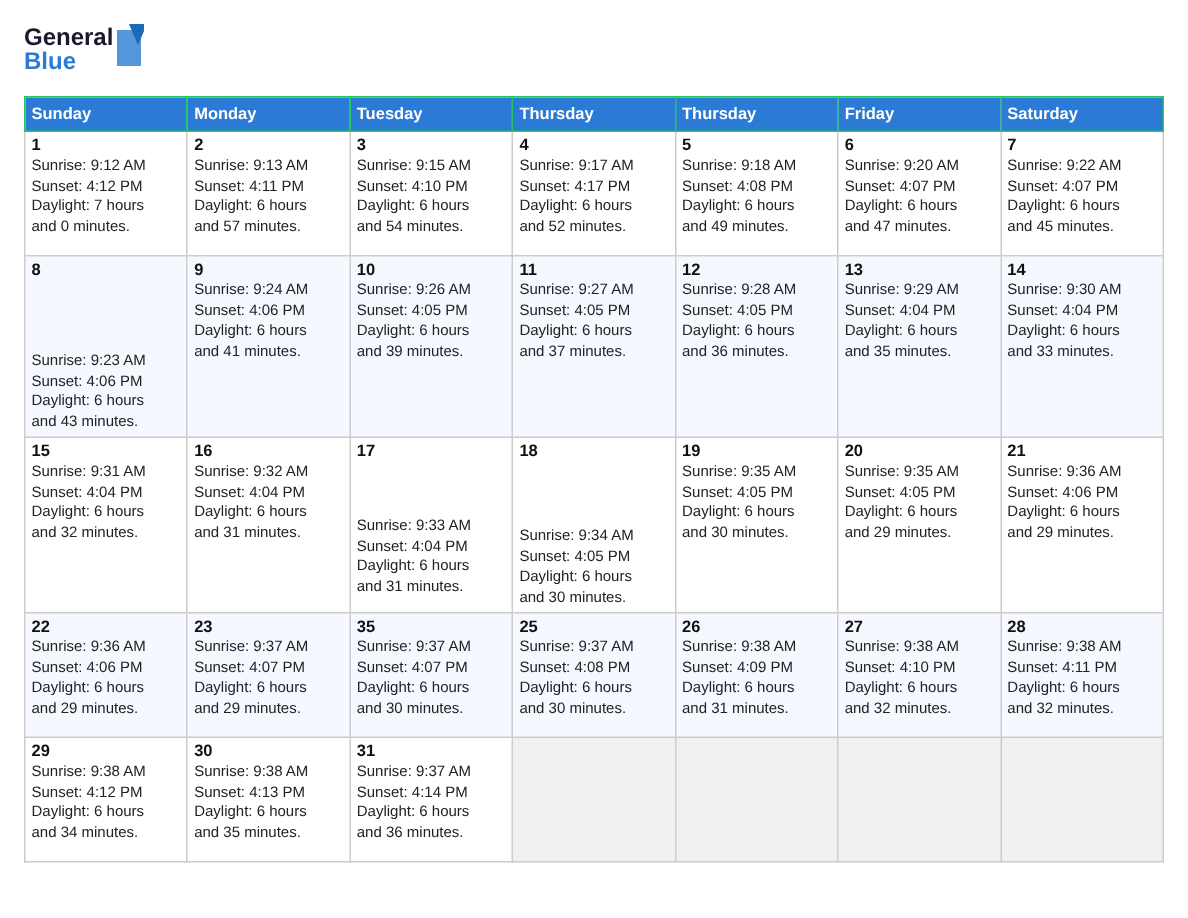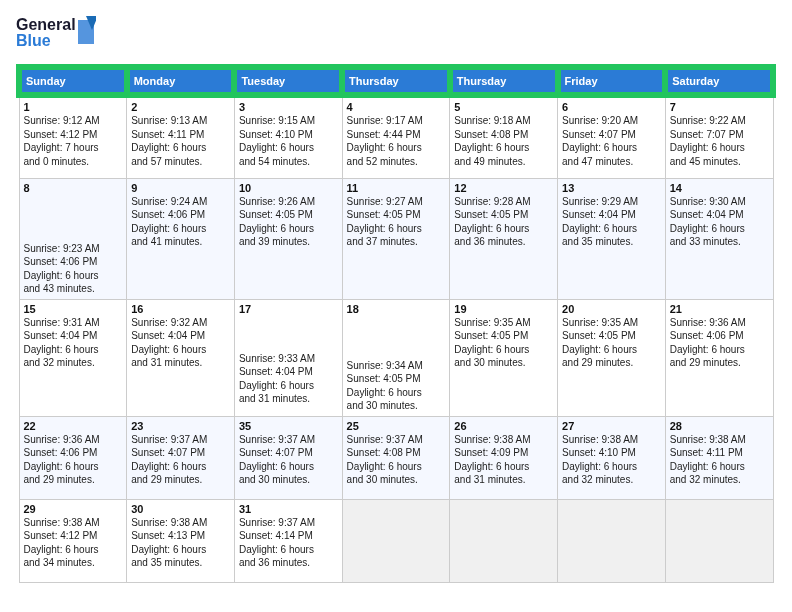--- a/index.html
+++ b/index.html
@@ -45,21 +45,21 @@
       width: 100%;
       border-collapse: collapse;
       font-size: 10px;
     }
     .calendar thead tr th {
       background: #2b7bd6;
       color: #fff;
       font-size: 11px;
       font-weight: bold;
       padding: 5px 4px;
-      border: 6px solid #22c55e;
+      border: 1px solid #22c55e;
       text-align: left;
     }
     .calendar tbody tr td {
       border: 1px solid #ccc;
       vertical-align: top;
       padding: 3px 4px;
       width: calc(100% / 7);
       min-height: 75px;
       height: 83px;
       background: #fff;
@@ -133,42 +133,42 @@
           <td>
             <span class="day-num">3</span>
             <div class="day-info" style="white-space: pre-line;">Sunrise: 9:15 AM
 Sunset: 4:10 PM
 Daylight: 6 hours
 and 54 minutes.</div>
           </td>
           <td>
             <span class="day-num">4</span>
             <div class="day-info" style="white-space: pre-line;">Sunrise: 9:17 AM
-Sunset: 4:44 PM
+Sunset: 4:17 PM
 Daylight: 6 hours
 and 52 minutes.</div>
           </td>
           <td>
             <span class="day-num">5</span>
             <div class="day-info" style="white-space: pre-line;">Sunrise: 9:18 AM
 Sunset: 4:08 PM
 Daylight: 6 hours
 and 49 minutes.</div>
           </td>
           <td>
             <span class="day-num">6</span>
             <div class="day-info" style="white-space: pre-line;">Sunrise: 9:20 AM
 Sunset: 4:07 PM
 Daylight: 6 hours
 and 47 minutes.</div>
           </td>
           <td>
             <span class="day-num">7</span>
             <div class="day-info" style="white-space: pre-line;">Sunrise: 9:22 AM
-Sunset: 7:07 PM
+Sunset: 4:07 PM
 Daylight: 6 hours
 and 45 minutes.</div>
           </td>
         </tr>
         <tr>
           <td>
             <span class="day-num">8</span>
             <div class="day-info" style="white-space: pre-line; margin-top: 48px;">Sunrise: 9:23 AM
 Sunset: 4:06 PM
 Daylight: 6 hours

